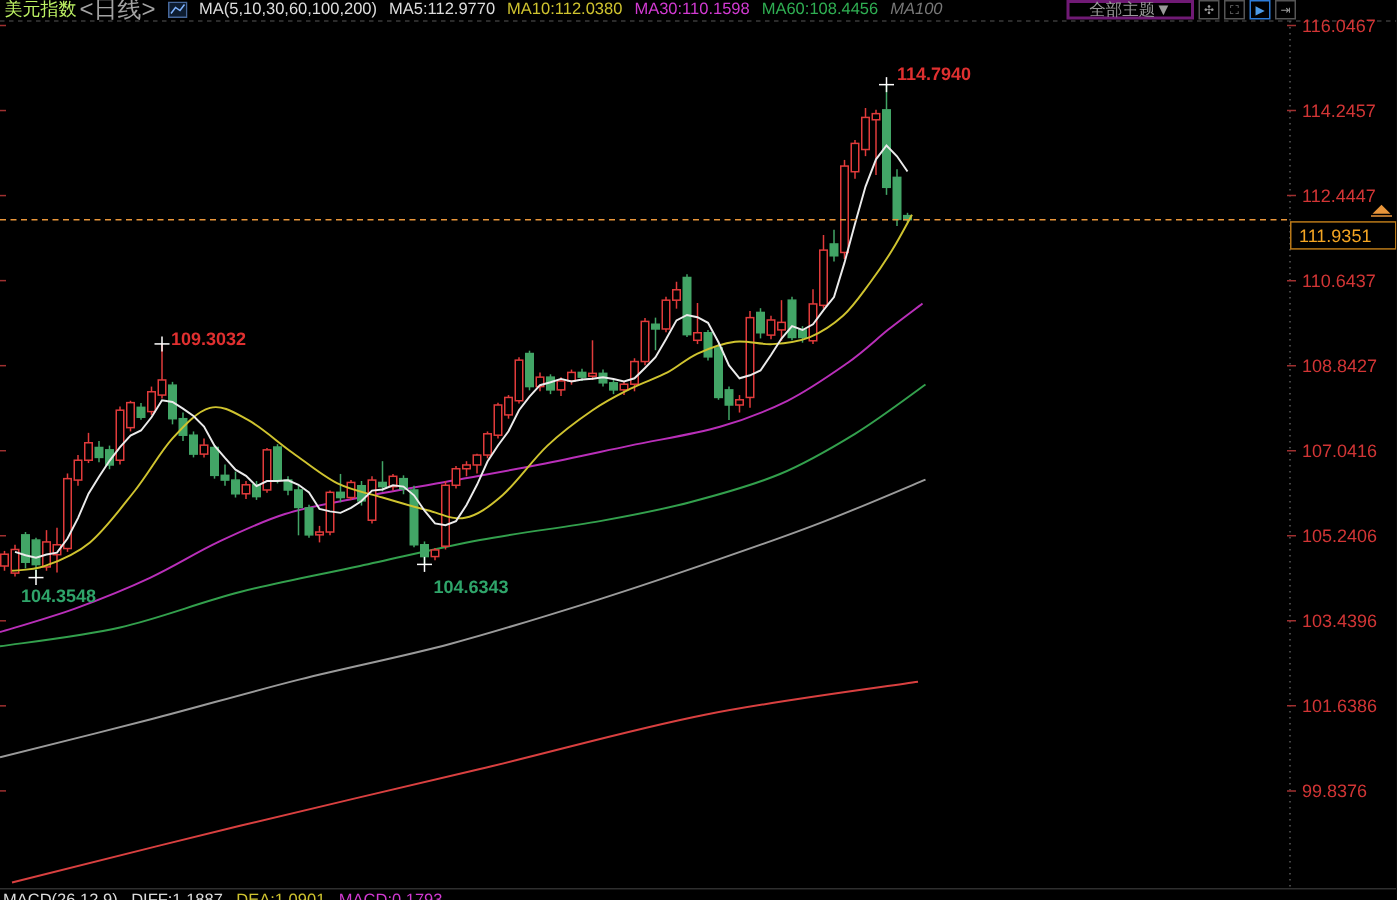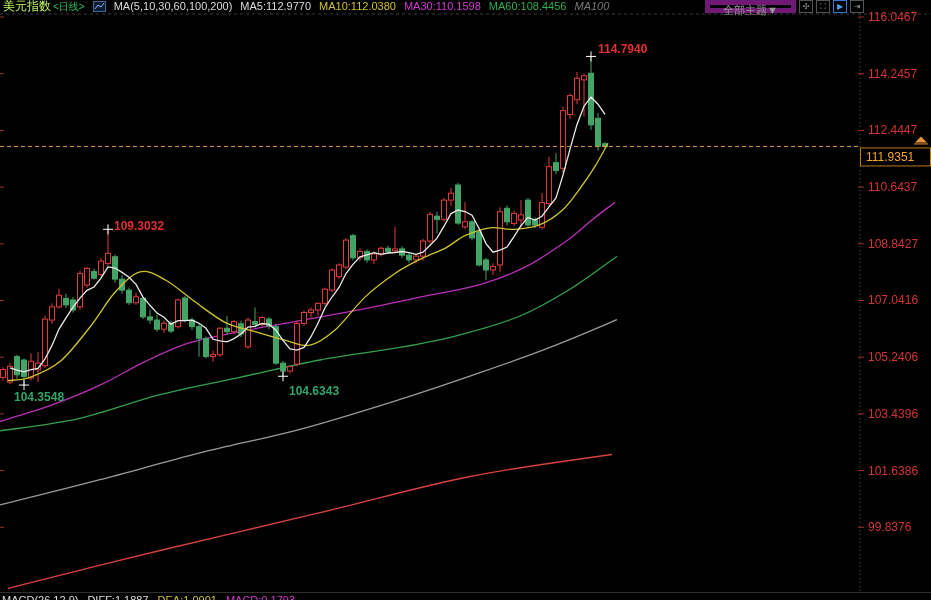--- a/index.html
+++ b/index.html
@@ -3,25 +3,25 @@
 <meta charset="utf-8">
 <style>
   html,body{margin:0;padding:0;background:#111;}
   #app{position:relative;width:931px;height:600px;background:#000;overflow:hidden;
        font-family:"Liberation Sans", sans-serif;}
   #chart{position:absolute;left:0;top:0;}
   .toolbar{position:absolute;left:0;top:0;width:931px;height:13px;display:flex;
            align-items:center;gap:8px;padding-left:3px;font-size:11px;line-height:13px;
            white-space:nowrap;z-index:5;}
   .sym{color:#bef264;font-size:12px;}
-  .period{color:#22c55e;font-size:10px;margin-left:-6px;}
+  .period{color:#a3a3a3;font-size:16px;margin-left:-6px;}
   .ma-group{color:#dcdcdc;}
   .ma-item{}
   .right-cluster{margin-left:auto;display:flex;align-items:center;gap:3px;margin-right:70px;}
-  .theme-btn{background:transparent;border:5px solid #701a75;color:#999;font-size:11px;
+  .theme-btn{background:transparent;border:2px solid #701a75;color:#999;font-size:11px;
              height:13px;line-height:11px;padding:0 13px;font-family:"Liberation Sans",sans-serif;cursor:pointer;}
   .tb-icon{background:transparent;border:1px solid #555;color:#999;width:14px;height:13px;
            font-size:8px;line-height:10px;padding:0;text-align:center;cursor:pointer;}
   .tb-icon.active{border-color:#2d7bd6;color:#4d9be6;}
   .footer{position:absolute;left:2px;top:594px;display:flex;gap:9px;font-size:11px;
           white-space:nowrap;z-index:5;}
   .watermark{position:absolute;right:3px;bottom:18px;font-size:40px;color:#cfcfcf;
              letter-spacing:3px;opacity:.92;z-index:4;}
   .chart-ic{display:inline-block;width:13px;height:11px;}
 </style>

